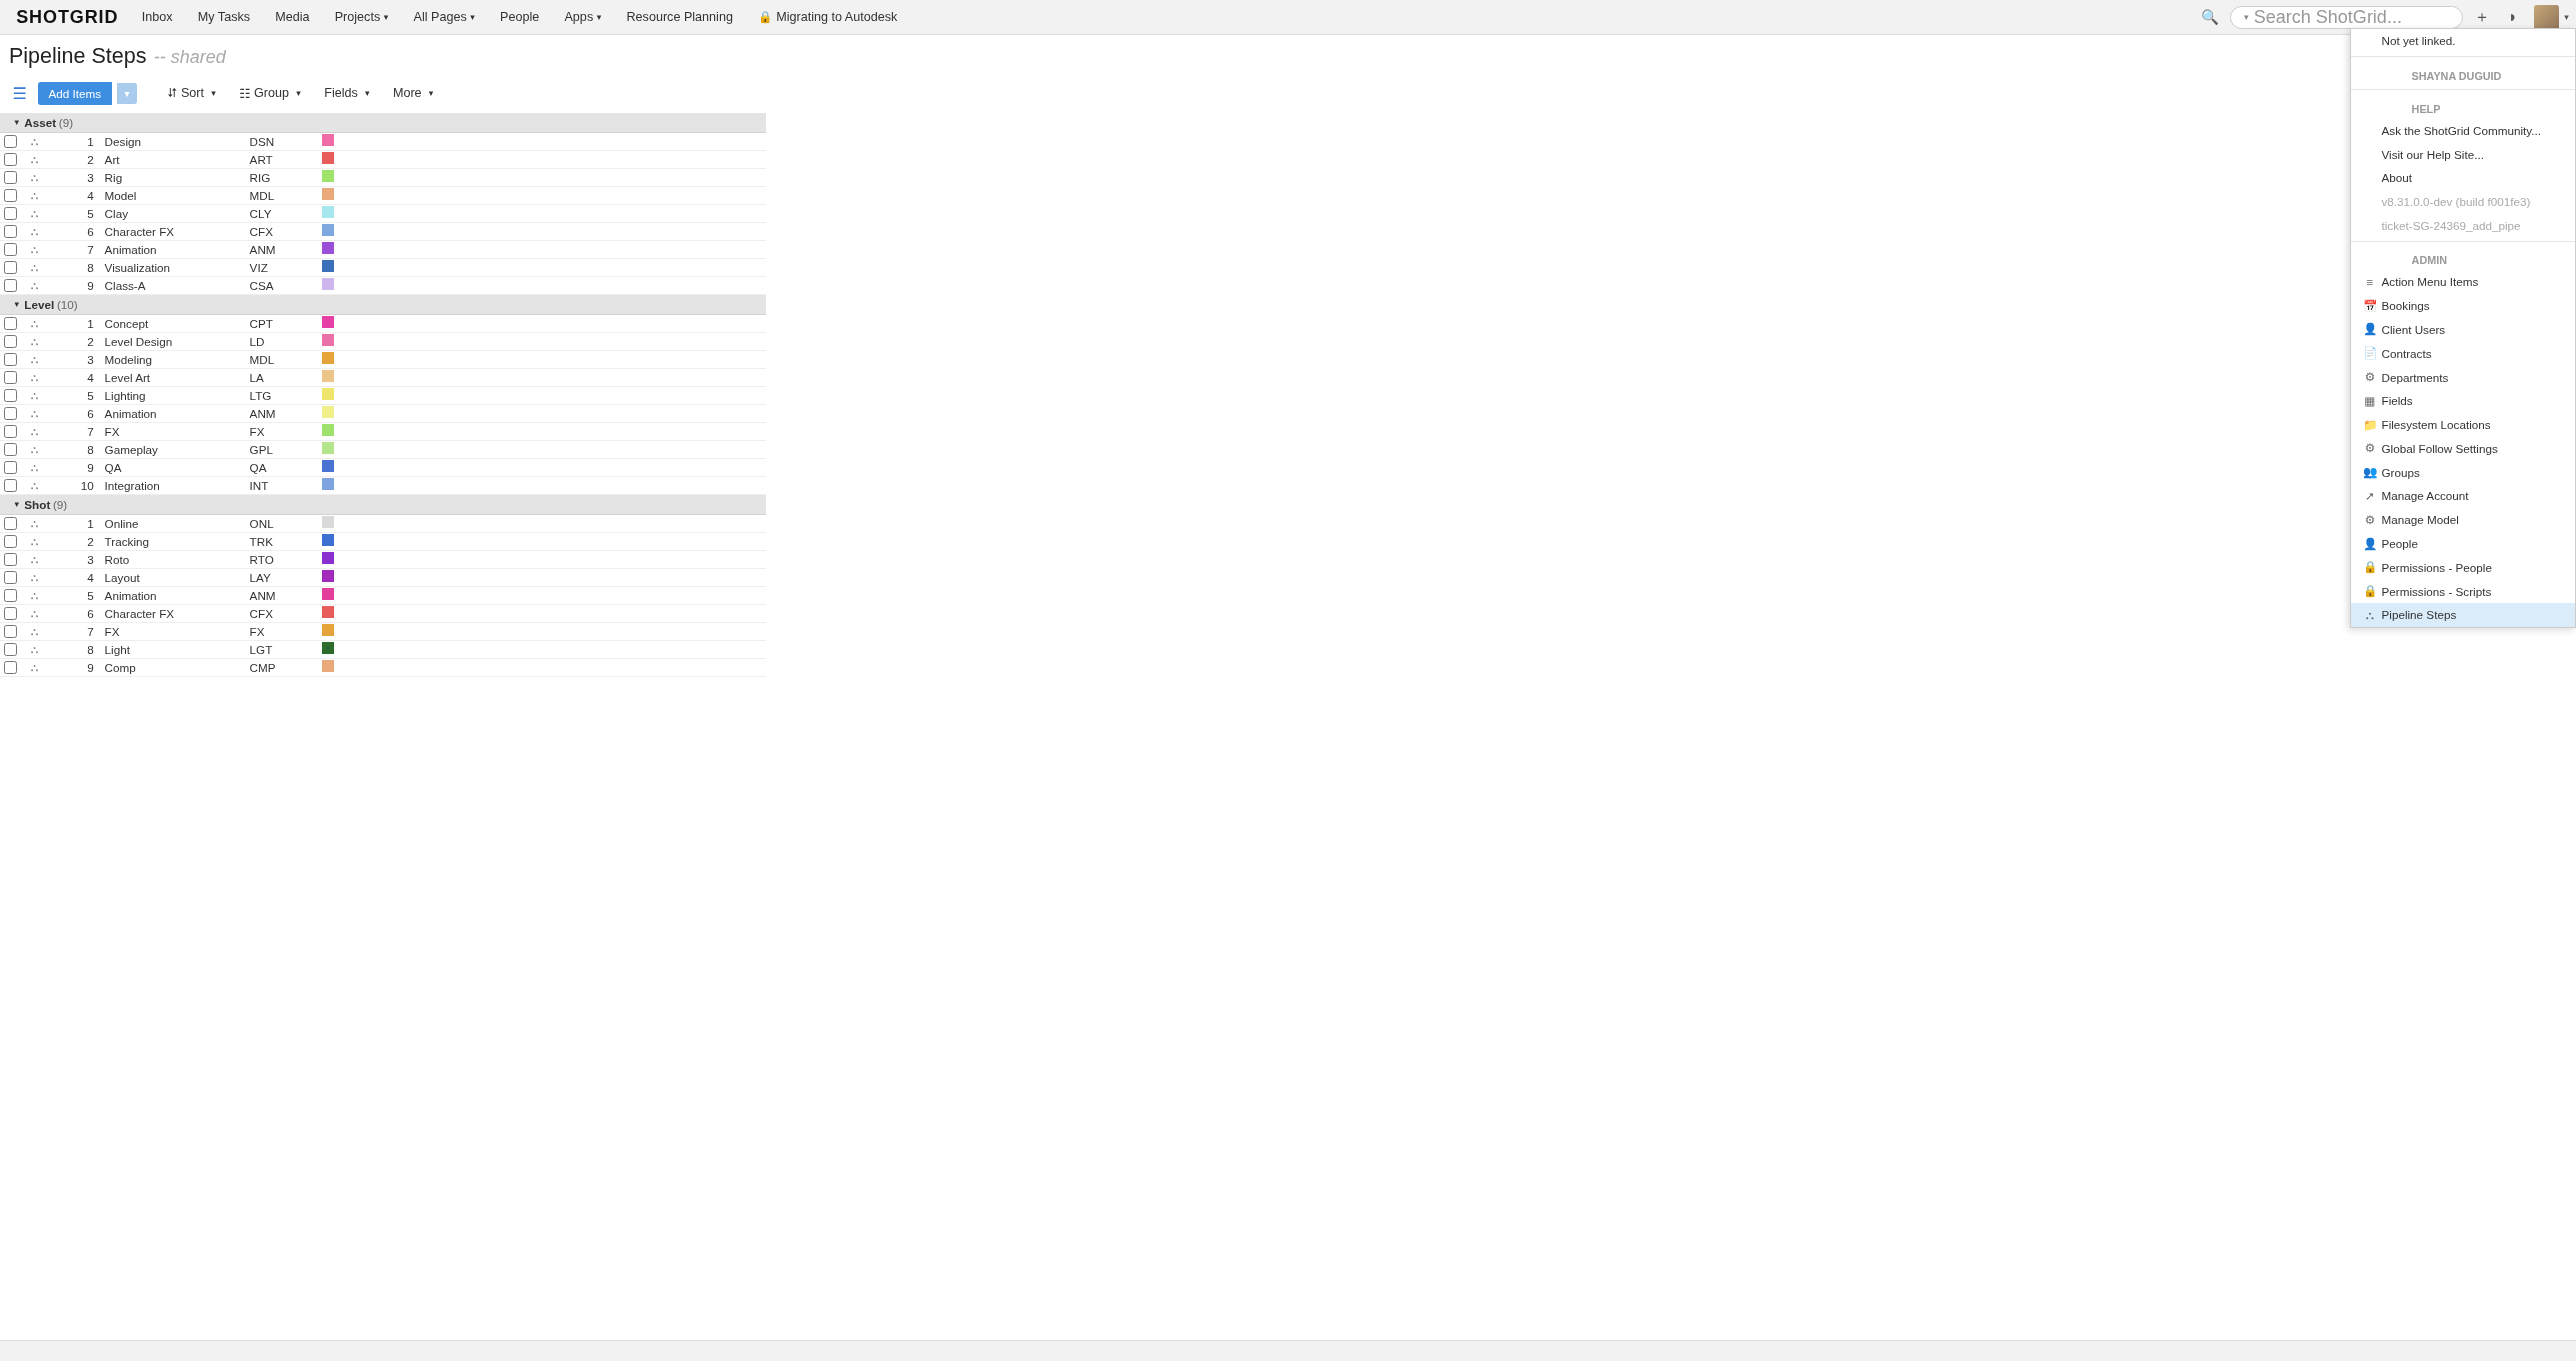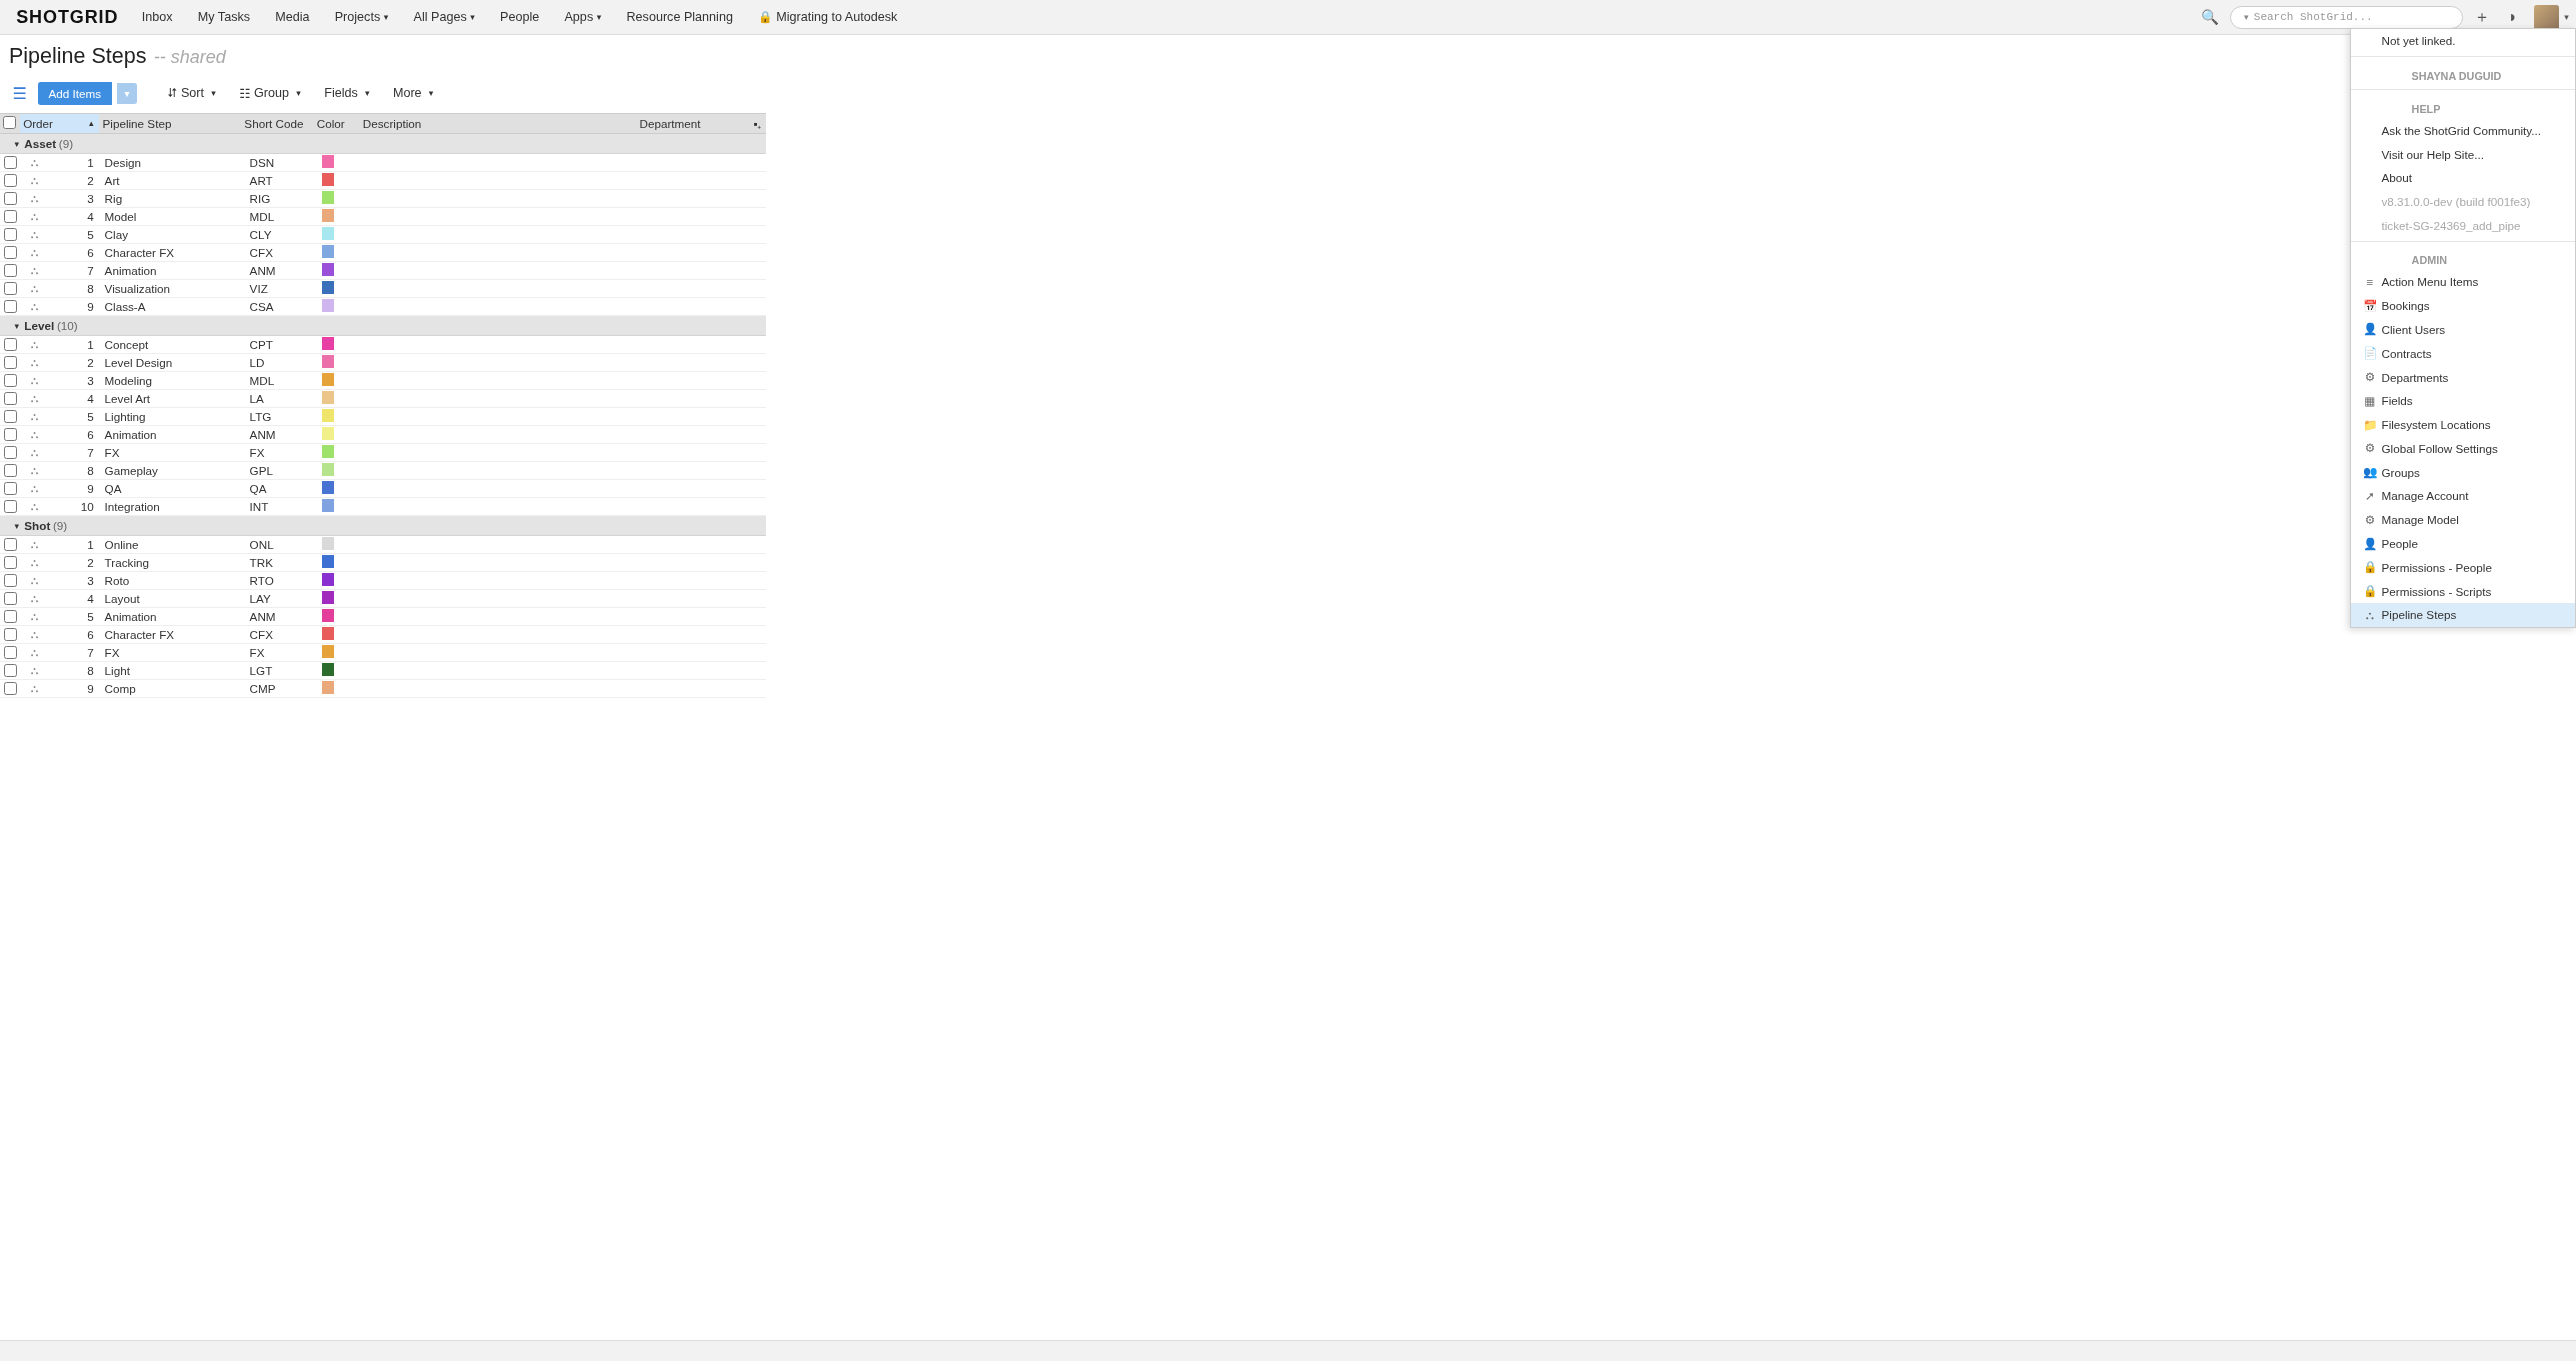--- a/index.html
+++ b/index.html
@@ -4,21 +4,21 @@
 <style>
 * { margin: 0; padding: 0; box-sizing: border-box; }
 body { font-family: -apple-system, BlinkMacSystemFont, "Segoe UI", Arial, sans-serif; font-size: 11.7px; color: #333; background: #fff; overflow: hidden; }
 .topbar { display: flex; align-items: center; height: 35px; background: #f2f2f2; border-bottom: 0.9px solid #ddd; padding: 0 7.2px; gap: 3.6px; }
 .logo { font-weight: 900; font-size: 18px; letter-spacing: 0.9px; padding: 0 9px; color: #111; }
 .nav-item { padding: 0 10.8px; height: 100%; display: flex; align-items: center; color: #333; cursor: pointer; font-size: 12.6px; }
 .chev { margin-left: 3.6px; font-size: 9px; }
 .spacer { flex: 1; }
 .search-icon-btn { padding: 0 7.2px; color: #777; cursor: pointer; font-size: 14.4px; }
 .search-pill { display: flex; align-items: center; border: 0.9px solid #ccc; border-radius: 18px; padding: 1.8px 9px; width: 233px; height: 23px; background: #fff; }
-.search-pill input { border: none; outline: none; width: 100%; font-size: 11px; color: #333; font-family: Liberation Mono, monospace; }
+.search-pill input { border: none; outline: none; width: 100%; font-size: 18px; color: #333; }
 .search-pill input::placeholder { color: #999; }
 .top-icon { padding: 0 7.2px; color: #555; font-size: 16px; cursor: pointer; }
 .avatar { width: 25px; height: 25px; border-radius: 2.7px; background: linear-gradient(135deg,#c8a878,#8e735b); margin-left: 5.4px; cursor: pointer; }
 .lock { color: #3a7bd5; margin-right: 3.6px; font-size: 11.7px; }
 
 .page-head { padding: 9px 9px 5.4px; }
 .page-title { font-size: 21.5px; color: #222; display: flex; align-items: baseline; gap: 7.2px; }
 .page-title .shared { color: #aaa; font-style: italic; font-size: 18px; font-weight: normal; }
 
 .toolbar { display: flex; align-items: center; padding: 7.2px 3.6px 7.2px 7.2px; gap: 5.4px; }
@@ -138,33 +138,20 @@
       <span class="chev">▾</span>
     </div>
   <div class="search-steps">
     <span class="chev" style="margin-right:5.4px;color:#888;">▾</span>
     <input placeholder="Search Steps..." style="">
   </div>
 </div>
 
 <div class="table-wrap">
   <div class="table-container">
-    <div class="thead">
-      <div class="col-ck"><input type="checkbox" style=""></div>
-      <div class="col-order">
-          <span>Order</span>
-          <span class="sort-ind">▴</span>
-        </div>
-      <div class="col-step">Pipeline Step</div>
-      <div class="col-code">Short Code</div>
-      <div class="col-color">Color</div>
-      <div class="col-desc">Description</div>
-      <div class="col-dept">Department</div>
-      <div class="col-add">▪₊</div>
-    </div>
     <div id="table-body">
         <div class="group-row">
           <span class="tw">▾</span>
           <span class="gname">Asset</span>
           <span class="gcount"> (9)</span>
         </div>
         <div class="data-row">
           <div class="col-ck">
             <input type="checkbox" style="">
           </div>

